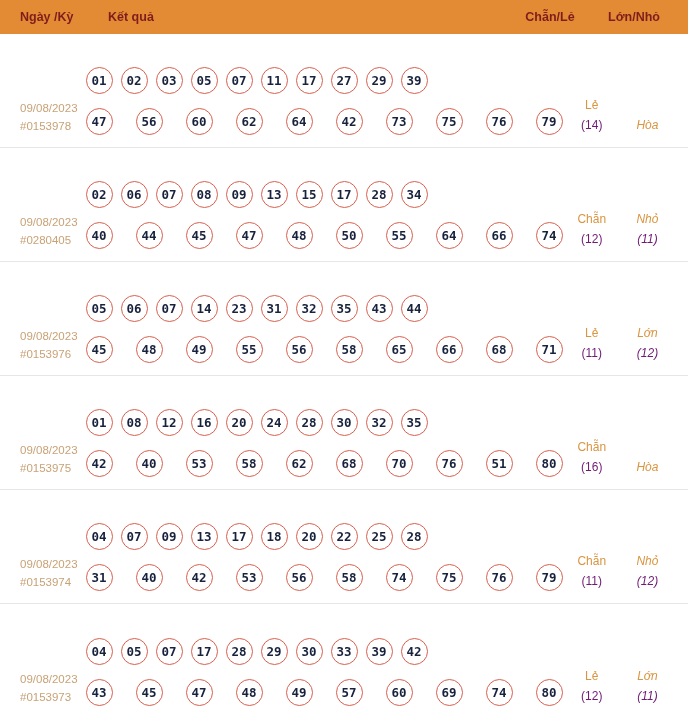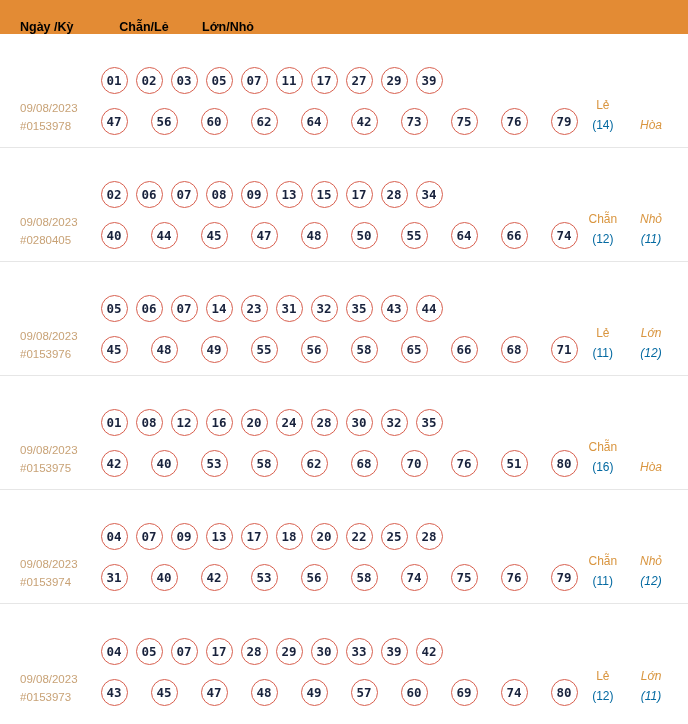--- a/index.html
+++ b/index.html
@@ -15,24 +15,24 @@
     overflow: hidden;
     color: #333;
   }
   .results-table {
     width: 688px;
     background: #ffffff;
   }
   
   .table-header {
     display: flex;
-    align-items: flex-end;
+    align-items: center;
     height: 34px;
     background: #e38b34;
-    color: #000000;
+    color: #7f1d1d;
     font-size: 12.5px;
     font-weight: bold;
     padding: 0 14px 0 0;
   }
   .th-date   { width: 100px; padding-left: 20px; }
   .th-result { flex: 1 1 auto; padding-left: 8px; }
   .th-parity { width: 88px; text-align: center; }
   .th-size   { width: 80px; text-align: center; }
 
   
@@ -56,21 +56,20 @@
   .cell-date .draw-id { display: block; }
 
   .cell-result {
     flex: 1 1 auto;
     padding-left: 8px;
   }
   .ball-line {
     display: flex;
     gap: 8px;
     margin-bottom: 14px;
-    margin-left: 15px;
   }
   .ball-line:last-child { margin-bottom: 0; gap: 23px; }
   .ball {
     width: 27px;
     height: 27px;
     border-radius: 50%;
     border: 1.2px solid #d8604f;
     background: #ffffff;
     color: #18223c;
     font-family: "DejaVu Sans Mono", monospace;
@@ -86,31 +85,32 @@
     text-align: center;
     padding-top: 4px;
     font-size: 12px;
     line-height: 20px;
     color: #d9953f;
   }
   .cell-parity { width: 88px; }
   .cell-size   { width: 80px; font-style: italic; }
   .cell-parity .count, .cell-size .count {
     display: block;
-    color: #0369a1;
+    color: #701a75;
     font-size: 12px;
   }
 </style>
 </head>
 <body>
 
 <div class="results-table">
 
   <div class="table-header">
     <div class="th-date">Ngày /Kỳ</div>
+    <div class="th-result">Kết quả</div>
     <div class="th-parity">Chẵn/Lẻ</div>
     <div class="th-size">Lớn/Nhỏ</div>
   </div>
 
   <div id="rows-container">
       <div class="row">
         <div class="cell-date"><span>09/08/2023</span><span class="draw-id">#0153978</span></div>
         <div class="cell-result">
           <div class="ball-line">
             <div class="ball">01</div>

